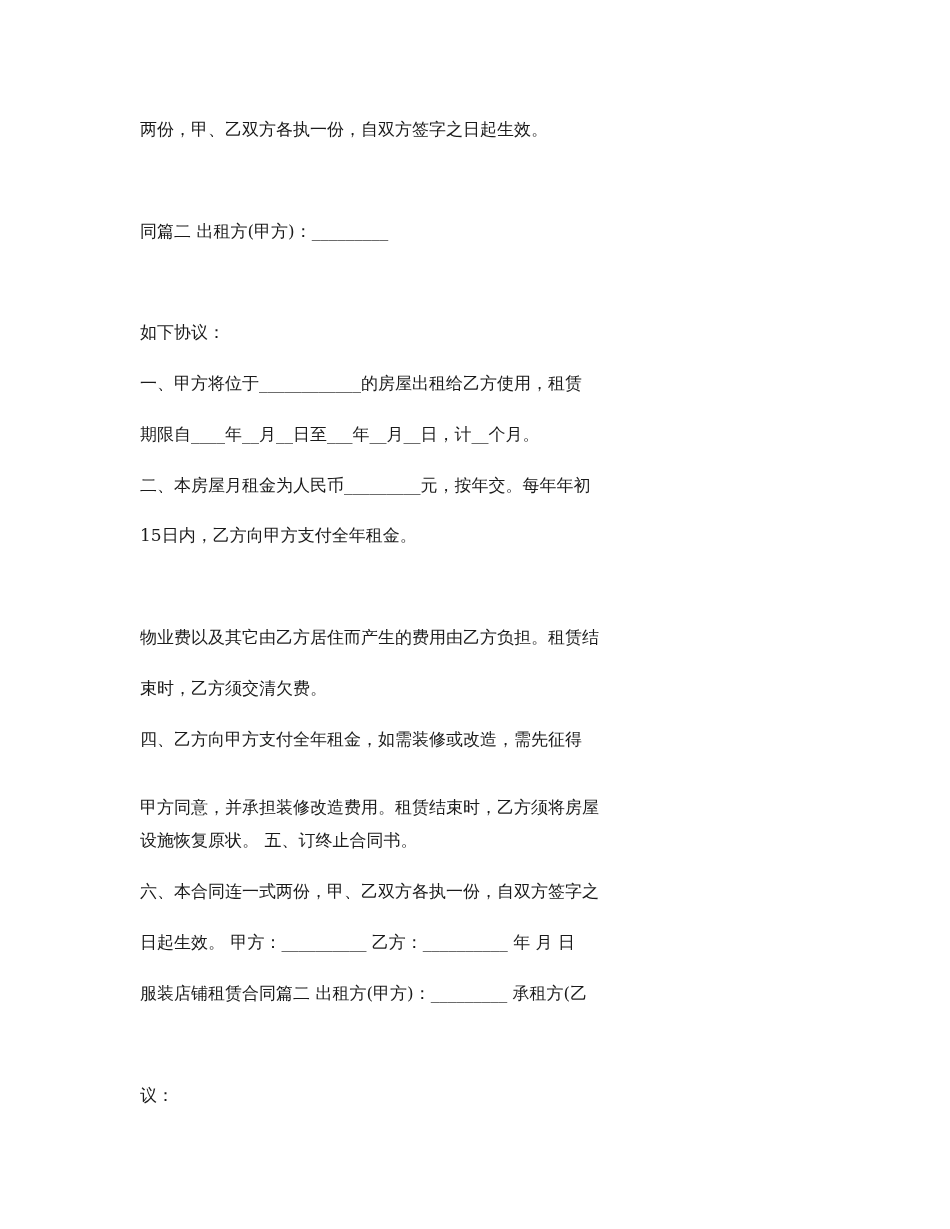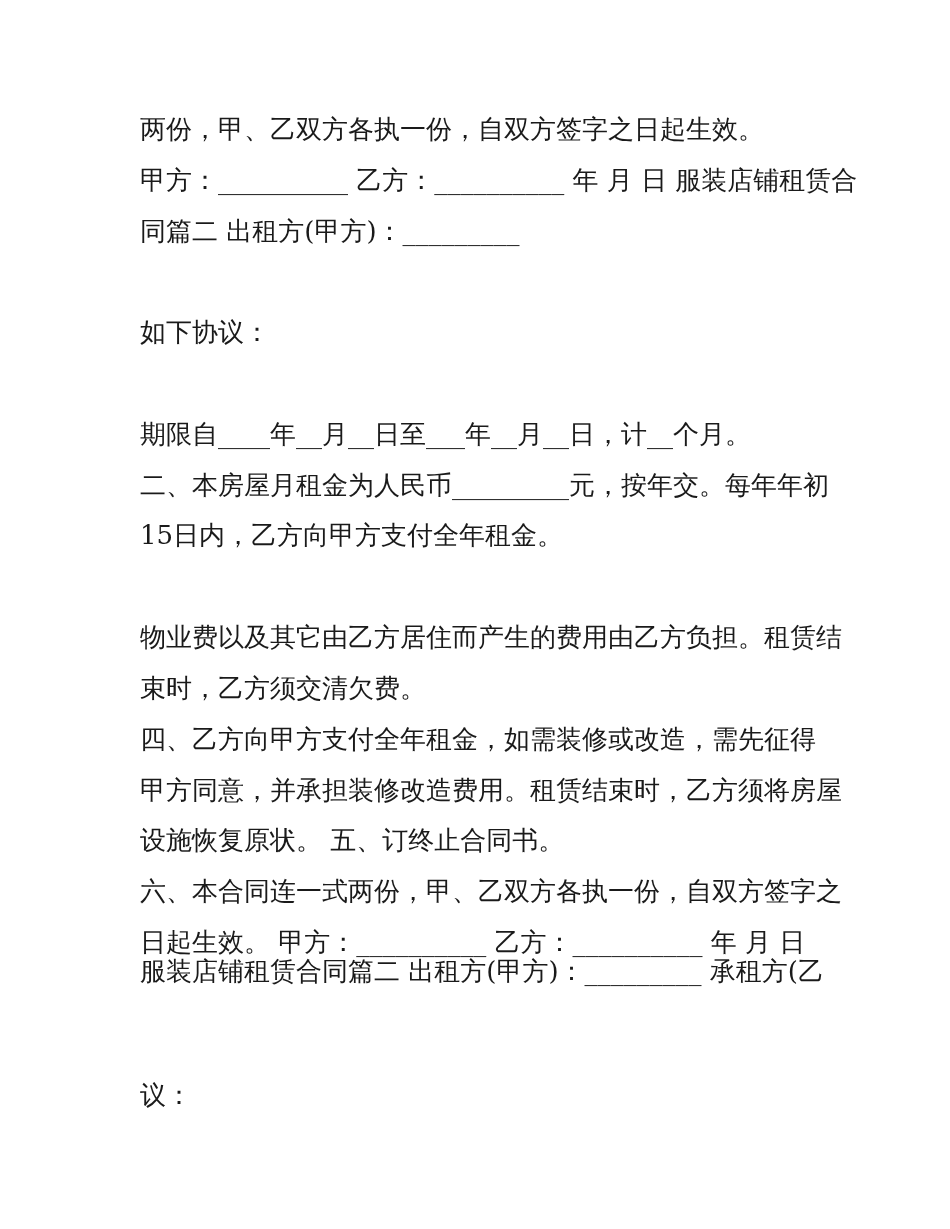--- a/index.html
+++ b/index.html
@@ -2,40 +2,40 @@
 <html><head>
 <meta charset="utf-8">
 <style>
   html, body { margin: 0; padding: 0; background: #ffffff; }
   body { width: 950px; height: 1229px; position: relative; overflow: hidden; }
   .page { position: absolute; left: 0; top: 0; width: 950px; height: 1229px; background: #fff; }
   .line {
     position: absolute;
     left: 140px;
     font-family: "DejaVu Serif", "Liberation Serif", serif;
-    font-size: 26px;
+    font-size: 17px;
     color: #1a1a1a;
     white-space: pre;
     line-height: 30px;
     height: 30px;
   }
 </style>
 </head>
 <body>
 
 <div class="page">
   <div class="line" style="top:114px">两份，甲、乙双方各执一份，自双方签字之日起生效。</div>
-  <div class="line" style="top:165px">甲方：__________ 乙方：__________ 年 月 日 服装店铺租赁合</div>
   <div class="line" style="top:216px">同篇二 出租方(甲方)：_________</div>
   <div class="line" style="top:317px">如下协议：</div>
+  <div class="line" style="top:368px">一、甲方将位于____________的房屋出租给乙方使用，租赁</div>
   <div class="line" style="top:419px">期限自____年__月__日至___年__月__日，计__个月。</div>
   <div class="line" style="top:470px">二、本房屋月租金为人民币_________元，按年交。每年年初</div>
   <div class="line" style="top:520px">15日内，乙方向甲方支付全年租金。</div>
   <div class="line" style="top:622px">物业费以及其它由乙方居住而产生的费用由乙方负担。租赁结</div>
   <div class="line" style="top:673px">束时，乙方须交清欠费。</div>
   <div class="line" style="top:724px">四、乙方向甲方支付全年租金，如需装修或改造，需先征得</div>
-  <div class="line" style="top:775px">甲方同意，并承担装修改造费用。租赁结束时，乙方须将房屋</div>
+  <div class="line" style="top:792px">甲方同意，并承担装修改造费用。租赁结束时，乙方须将房屋</div>
   <div class="line" style="top:825px">设施恢复原状。 五、订终止合同书。</div>
   <div class="line" style="top:876px">六、本合同连一式两份，甲、乙双方各执一份，自双方签字之</div>
   <div class="line" style="top:927px">日起生效。 甲方：__________ 乙方：__________ 年 月 日</div>
-  <div class="line" style="top:956px">服装店铺租赁合同篇二 出租方(甲方)：_________ 承租方(乙</div>
+  <div class="line" style="top:978px">服装店铺租赁合同篇二 出租方(甲方)：_________ 承租方(乙</div>
   <div class="line" style="top:1080px">议：</div>
 </div>
 
 </body></html>

